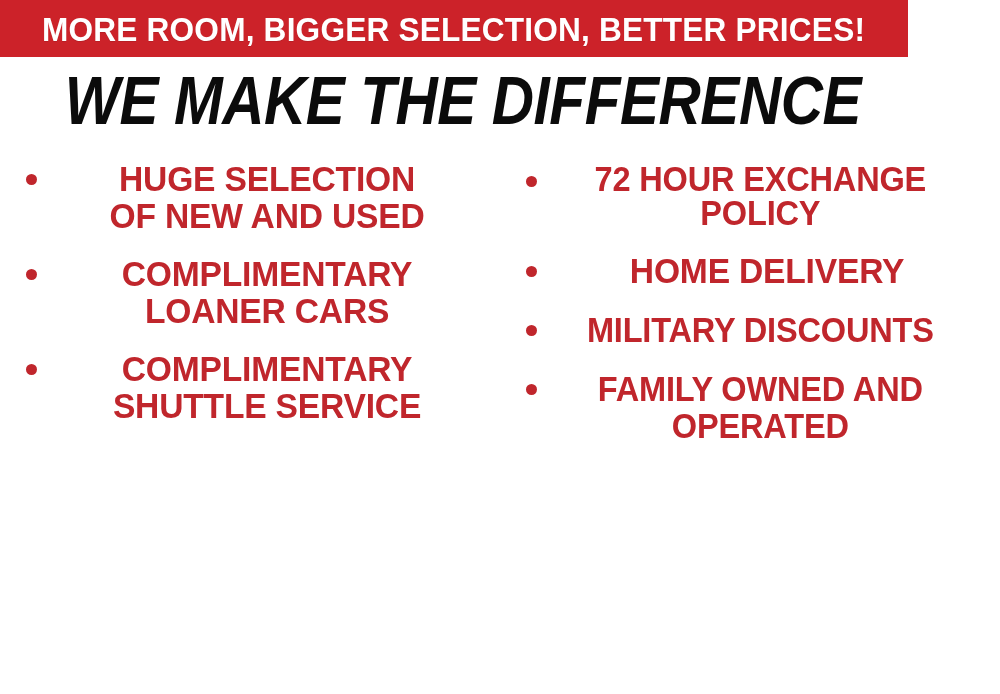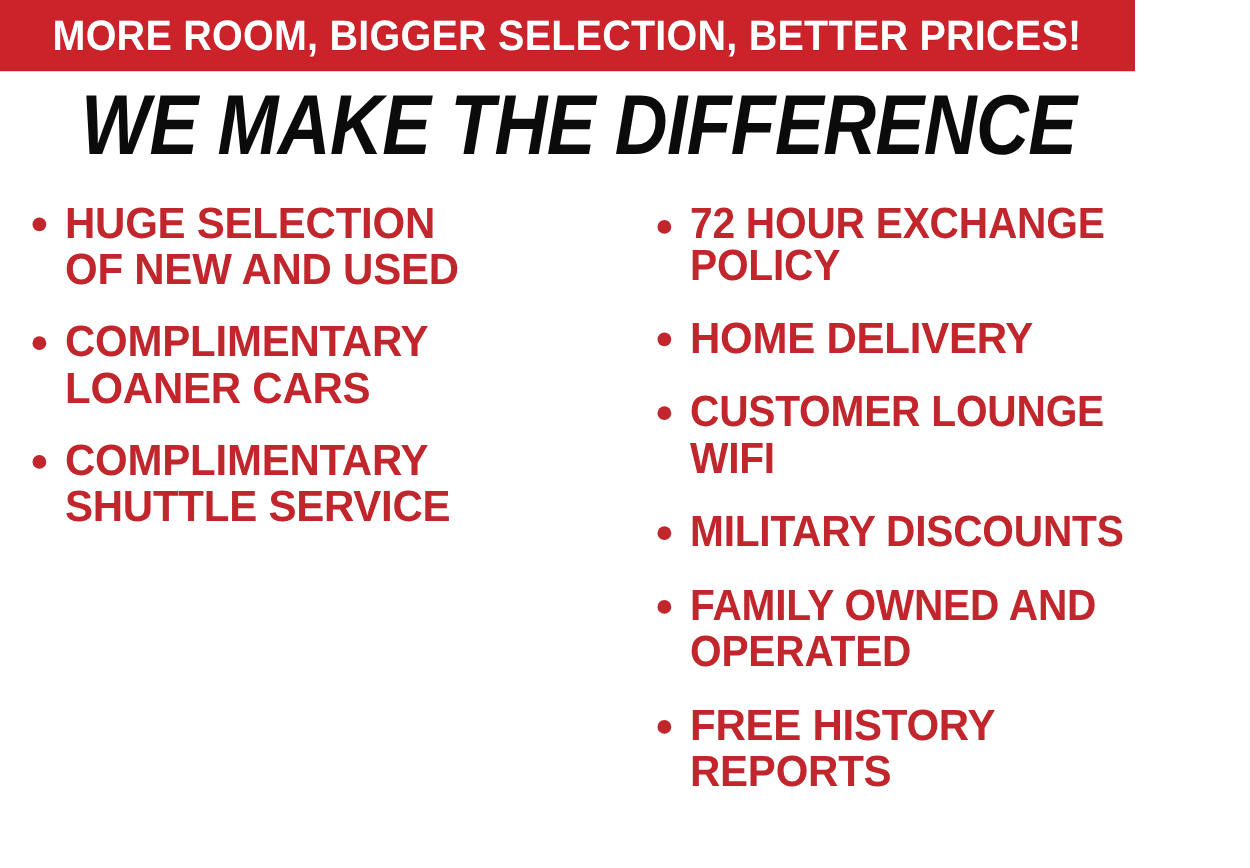--- a/index.html
+++ b/index.html
@@ -75,20 +75,21 @@
   .features {
     position: absolute;
     left: 0;
     top: 160px;
     width: 1000px;
     height: 520px;
   }
   .feature-col {
     position: absolute;
     top: 0;
+    text-align: center;
   }
   .feature-col.left {
     left: 14px;
     width: 486px;
   }
   .feature-col.right {
     left: 514px;
     width: 486px;
   }
 
@@ -179,34 +180,24 @@
         <span class="feature-bullet"></span>
         <span class="feature-text">72 HOUR EXCHANGE
 POLICY</span>
       </div>
       <div class="feature-item">
         <span class="feature-bullet"></span>
         <span class="feature-text">HOME DELIVERY</span>
       </div>
       <div class="feature-item wide">
         <span class="feature-bullet"></span>
-        <span class="feature-text">CUSTOMER LOUNGE
-WIFI</span>
-      </div>
-      <div class="feature-item wide">
-        <span class="feature-bullet"></span>
         <span class="feature-text">MILITARY DISCOUNTS</span>
       </div>
       <div class="feature-item wide">
         <span class="feature-bullet"></span>
         <span class="feature-text">FAMILY OWNED AND
 OPERATED</span>
       </div>
-      <div class="feature-item">
-        <span class="feature-bullet"></span>
-        <span class="feature-text">FREE HISTORY
-REPORTS</span>
-      </div>
     </div>
 
   </div>
 
 </div>
 
 </body></html>

